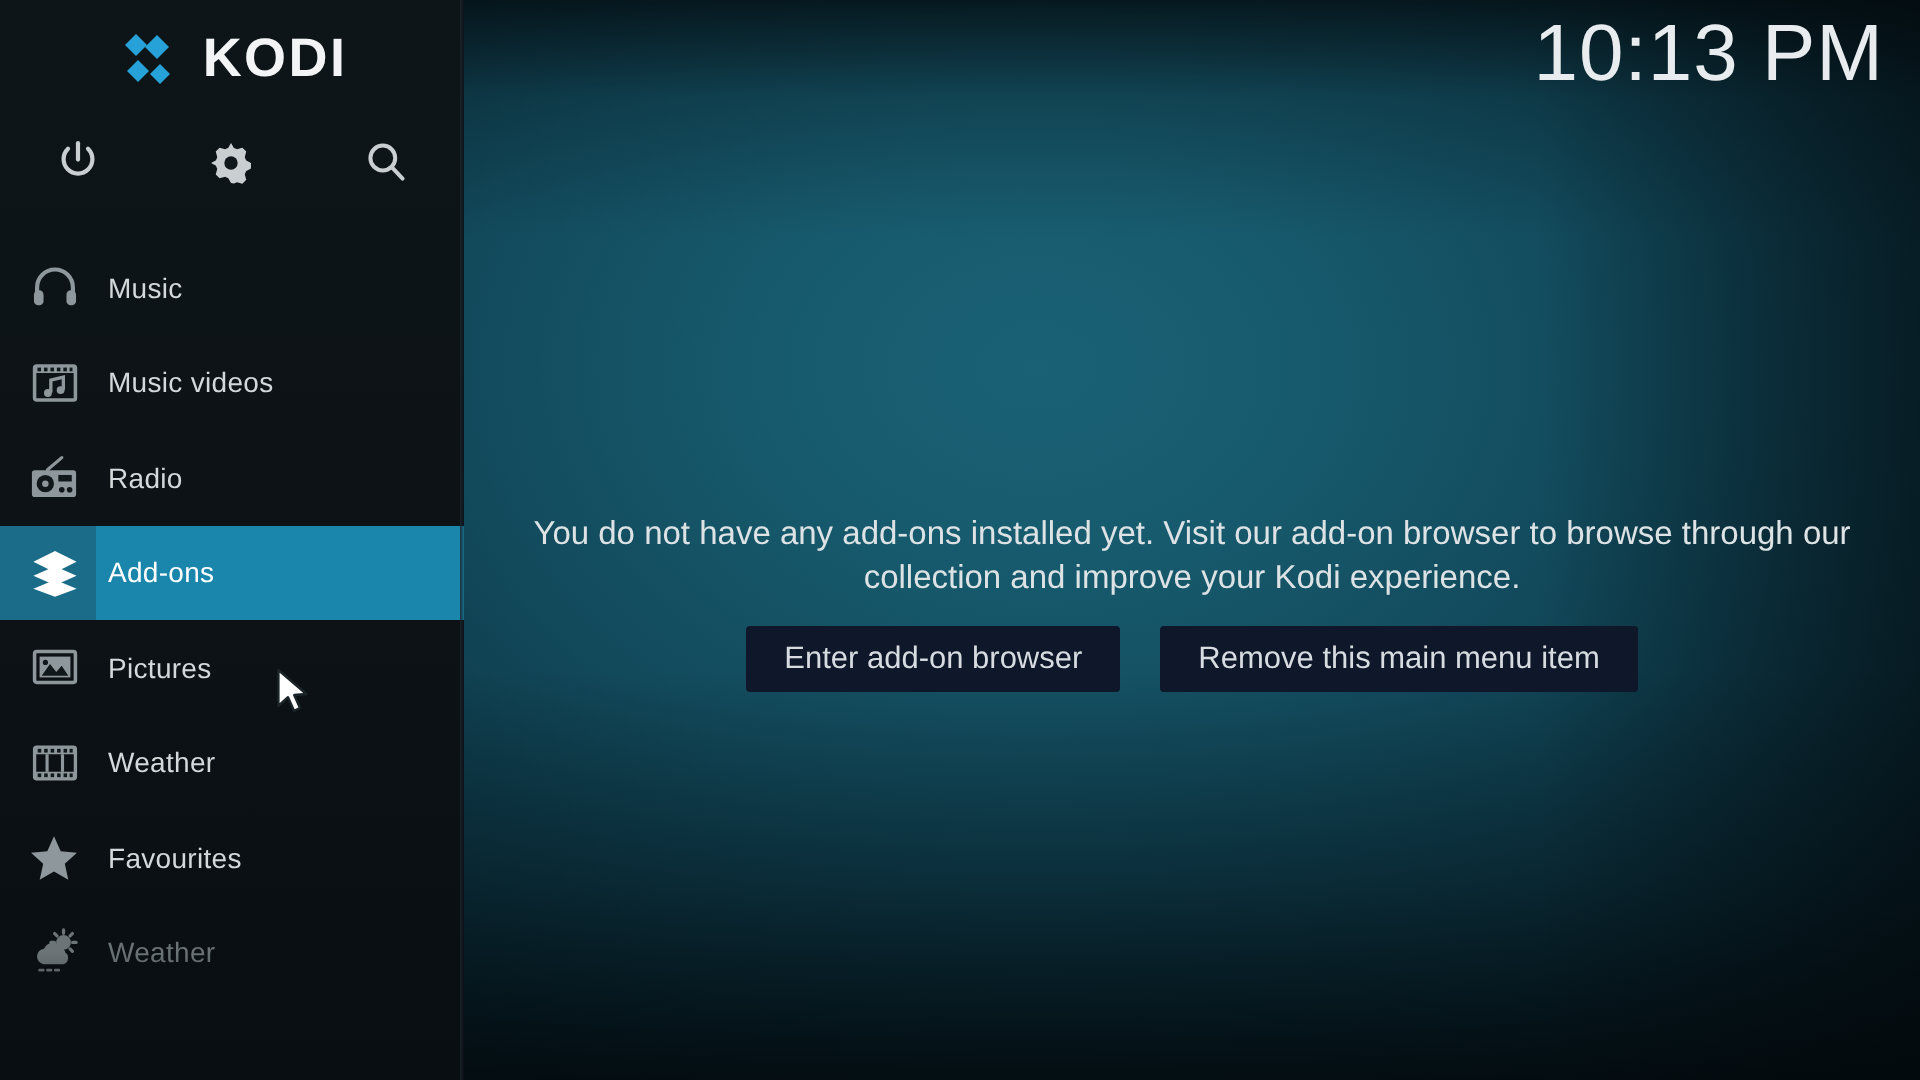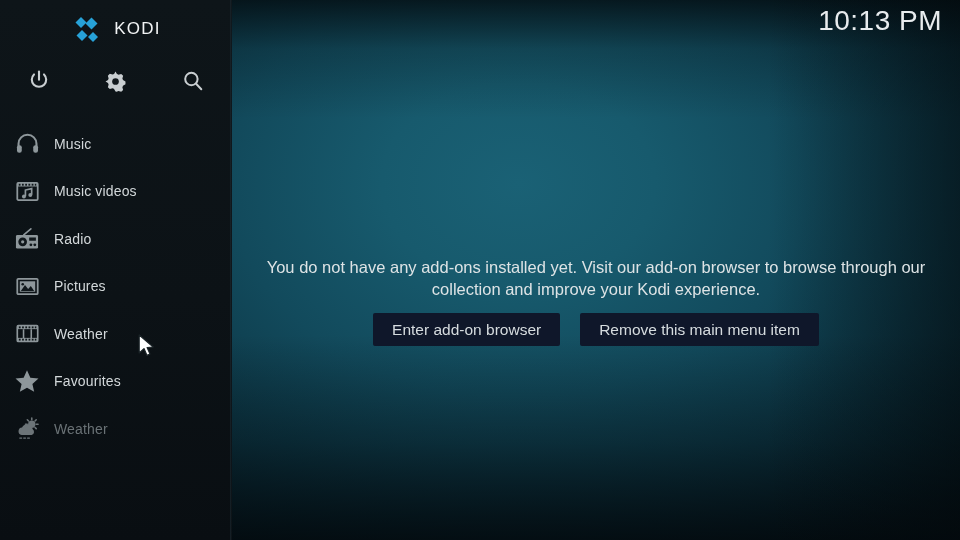--- a/index.html
+++ b/index.html
@@ -84,23 +84,23 @@
     align-items: center;
     justify-content: center;
   }
   .brand-logo {
     width: 32px; height: 32px;
     margin-right: 11px;
     flex: none;
   }
   .brand-text {
     color: #f2f4f5;
-    font-size: 17px;
+    font-size: 27px;
     letter-spacing: 1.2px;
-    font-weight: 400;
+    font-weight: 700;
   }
 
   
   .toolbar {
     position: absolute;
     left: 0; top: 61px;
     width: 232px; height: 40px;
     display: flex;
     align-items: center;
   }
@@ -171,21 +171,21 @@
         rgba(9,14,18,0.78) 100%);
     pointer-events: none;
   }
 
   
   .clock {
     position: absolute;
     right: 18px;
     top: 5px;
     color: #e8ecee;
-    font-size: 28px;
+    font-size: 40px;
     font-weight: 300;
     letter-spacing: 0.5px;
   }
 
   
   .content {
     position: absolute;
     left: 232px; top: 12px;
     width: 728px; height: 540px;
   }
@@ -332,20 +332,32 @@
             <circle cx="8.0" cy="14.6" r="4.0" fill="#11181c"></circle>
             <circle cx="8.0" cy="14.6" r="1.5" fill="#8e979b"></circle>
             <rect x="14.0" y="10.6" width="6.2" height="3.0" fill="#11181c"></rect>
             <circle cx="15.6" cy="17.4" r="1.3" fill="#11181c"></circle>
             <circle cx="19.2" cy="17.4" r="1.3" fill="#11181c"></circle>
           </svg>
         </div>
         <div class="menu-label">Radio</div>
       </div>
 
+      <div class="menu-item selected">
+        <div class="sel-icon-bg"></div>
+        <div class="sel-label-bg"></div>
+        <div class="menu-icon">
+          <svg width="27" height="27" viewBox="0 0 24 24">
+            <polygon points="12,2.2 21.6,7.0 12,11.8 2.4,7.0" fill="#ffffff"></polygon>
+            <polygon points="12,9.0 21.6,13.2 12,17.4 2.4,13.2" fill="#ffffff"></polygon>
+            <polygon points="12,15.0 21.6,19.0 12,22.6 2.4,19.0" fill="#ffffff"></polygon>
+          </svg>
+        </div>
+        <div class="menu-label">Add-ons</div>
+      </div>
 
       <div class="menu-item">
         <div class="menu-icon">
           <svg width="25" height="25" viewBox="0 0 24 24">
             <rect x="2.2" y="4.6" width="19.6" height="14.8" rx="1" stroke="#8e979b" stroke-width="1.7" fill="none"></rect>
             <rect x="4.6" y="7.0" width="14.8" height="10.0" fill="#8e979b"></rect>
             <polygon points="5.6,16.2 9.6,10.6 12.6,14.4 15.2,11.4 18.4,16.2" fill="#11181c"></polygon>
             <circle cx="7.4" cy="9.8" r="1.25" fill="#11181c"></circle>
           </svg>
         </div>

